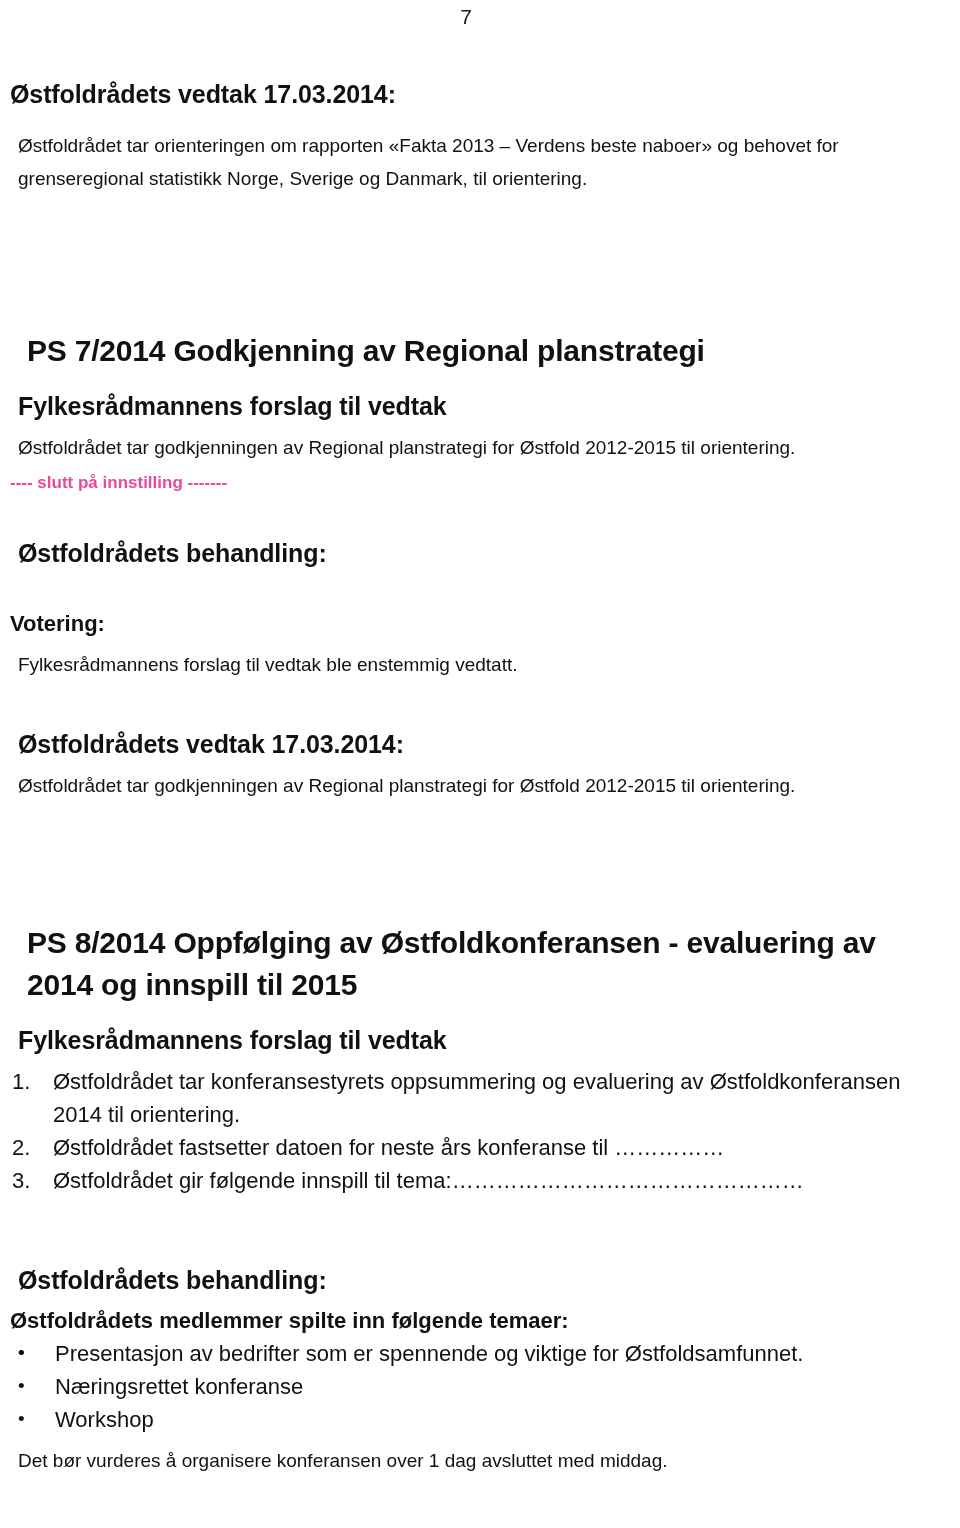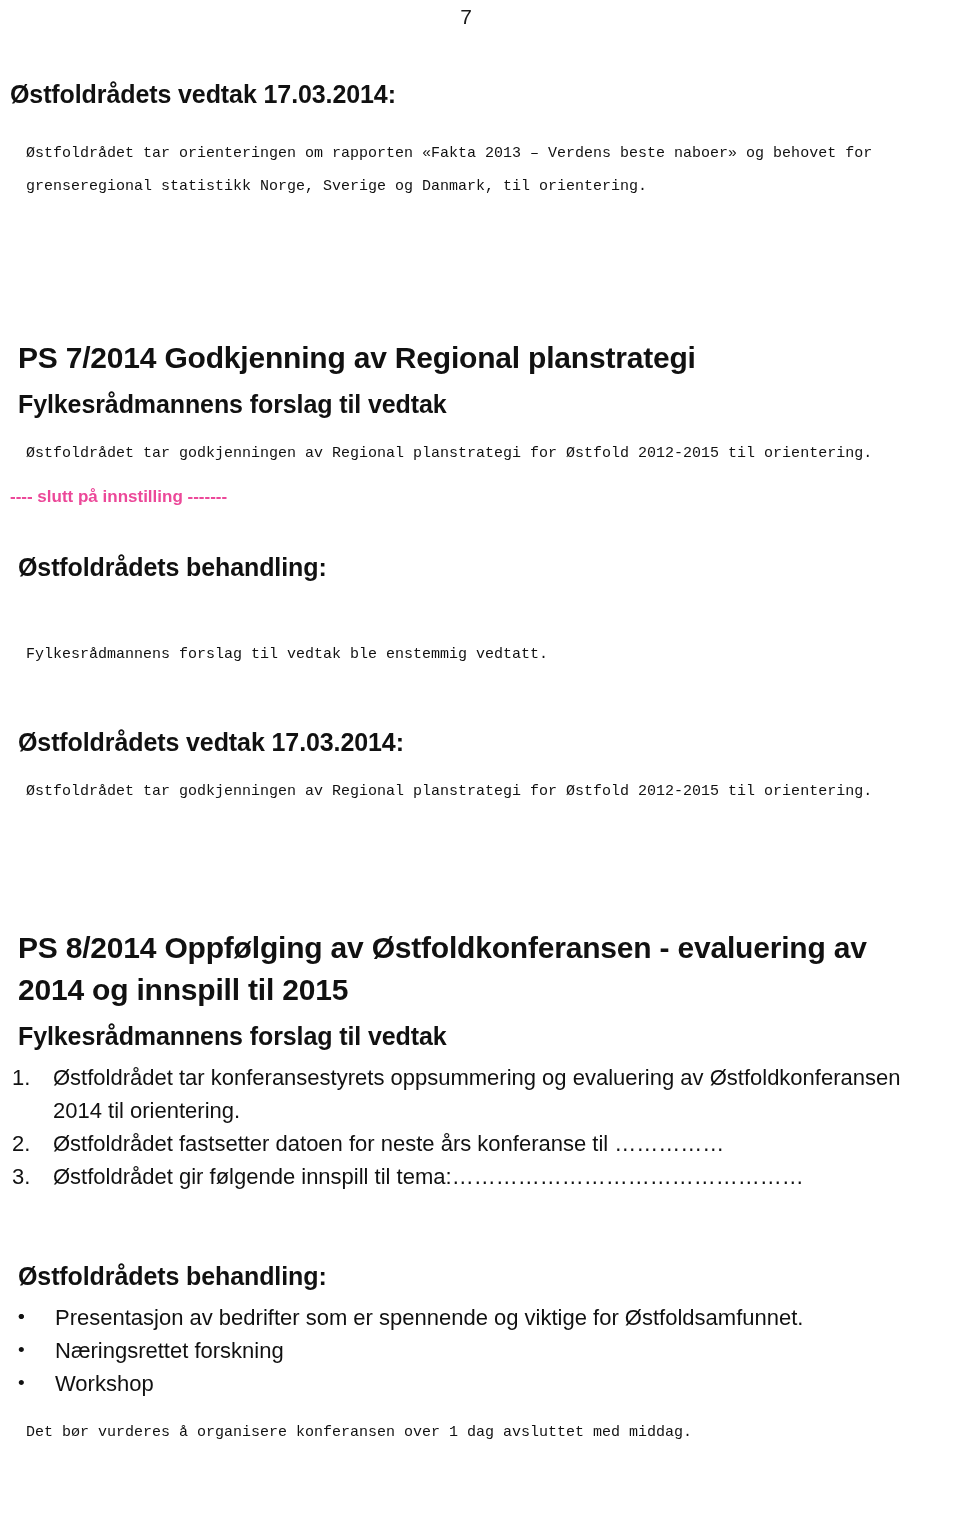--- a/index.html
+++ b/index.html
@@ -37,42 +37,41 @@
     font-size: 25px;
     font-weight: bold;
     line-height: 34px;
     margin: 0;
     letter-spacing: -0.1px;
   }
   h1.ps-heading {
     font-size: 30px;
     font-weight: bold;
     line-height: 42px;
-    margin: 8px;
+    margin: 17px;
     letter-spacing: -0.2px;
   }
   h3.sub-heading {
     font-size: 25px;
     font-weight: bold;
     line-height: 34px;
     margin: 8px;
     letter-spacing: -0.1px;
   }
   h4.minor-heading {
     font-size: 22px;
     font-weight: bold;
     line-height: 32px;
     margin: 0;
   }
   p.body-text {
-    font-size: 15px;
+    font-size: 19px;
     line-height: 33px;
-    margin: 16px;
+    margin: 8px;
     font-weight: normal;
-    font-family: Liberation Mono, monospace;
   }
   p.red-note {
     font-size: 17px;
     line-height: 22px;
     margin: 0;
     color: #ec4899;
     font-weight: bold;
   }
   ol.num-list {
     margin: 0;
@@ -133,20 +132,21 @@
   <h3 class="sub-heading">Fylkesrådmannens forslag til vedtak</h3>
   <p class="body-text narrow">Østfoldrådet tar godkjenningen av Regional planstrategi for Østfold 2012-2015 til orientering.</p>
   <p class="red-note">---- slutt på innstilling -------</p>
 
   <div style="height:34px"></div>
 
   <h3 class="sub-heading">Østfoldrådets behandling:</h3>
 
   <div style="height:30px"></div>
 
+  <h4 class="minor-heading">Votering:</h4>
   <p class="body-text narrow">Fylkesrådmannens forslag til vedtak ble enstemmig vedtatt.</p>
 
   <div style="height:30px"></div>
 
   <h3 class="sub-heading">Østfoldrådets vedtak 17.03.2014:</h3>
   <p class="body-text narrow">Østfoldrådet tar godkjenningen av Regional planstrategi for Østfold 2012-2015 til orientering.</p>
 
   <div style="height:95px"></div>
 
   <h1 class="ps-heading wide">PS 8/2014 Oppfølging av Østfoldkonferansen - evaluering av 2014 og innspill til 2015</h1>
@@ -163,32 +163,33 @@
     </li>
     <li>
       <span class="num">3.</span>
       <span>Østfoldrådet gir følgende innspill til tema:…………………………………………</span>
     </li>
   </ol>
 
   <div style="height:58px"></div>
 
   <h3 class="sub-heading">Østfoldrådets behandling:</h3>
+  <h4 class="minor-heading">Østfoldrådets medlemmer spilte inn følgende temaer:</h4>
 
   <ul class="bullet-list">
     <li>
       <span class="bul">•</span>
     </li>
     <li>
       <span class="bul">•</span>
       <span>Presentasjon av bedrifter som er spennende og viktige for Østfoldsamfunnet.</span>
     </li>
     <li>
       <span class="bul">•</span>
-      <span>Næringsrettet forskning</span>
+      <span>Næringsrettet konferanse</span>
     </li>
     <li>
       <span class="bul">•</span>
       <span>Workshop</span>
     </li>
   </ul>
 
   <p class="body-text narrow">Det bør vurderes å organisere konferansen over 1 dag avsluttet med middag.</p>
 
 </div>

